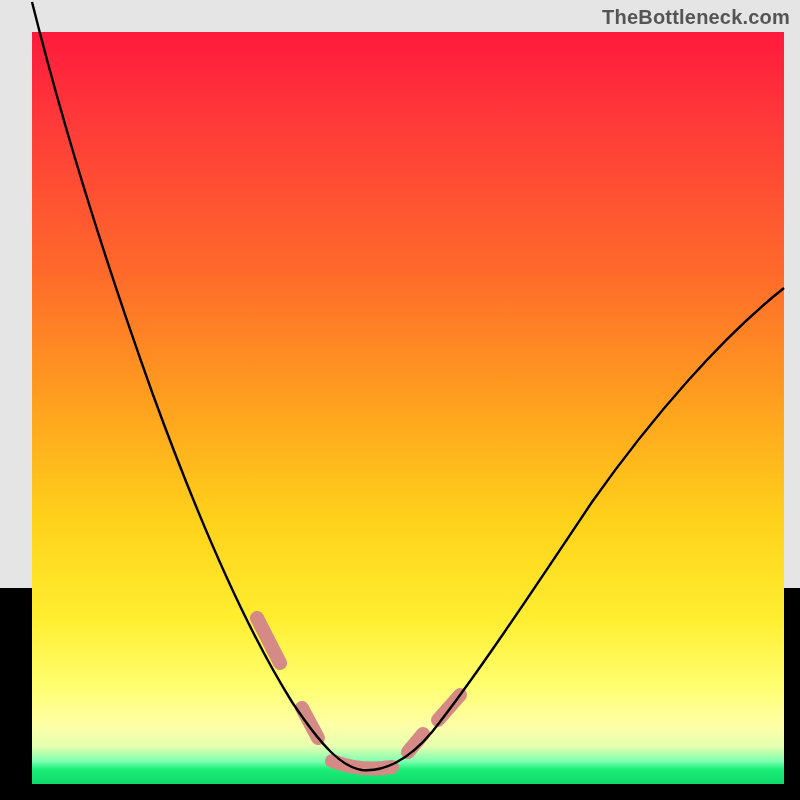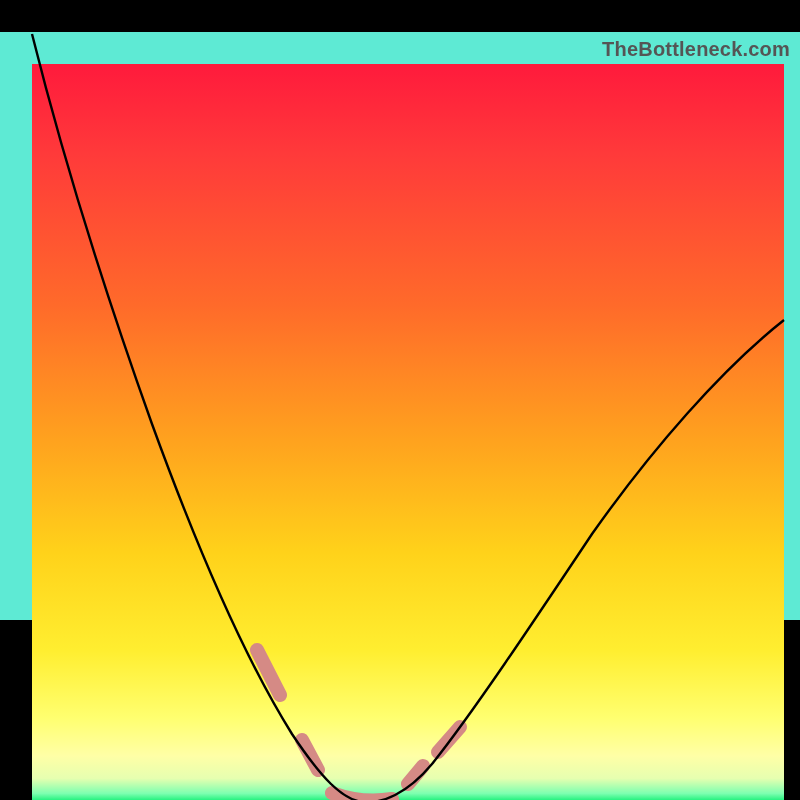--- a/index.html
+++ b/index.html
@@ -8,22 +8,21 @@
     width: 800px;
     height: 800px;
     background: #000;
     overflow: hidden;
     font-family: Arial, Helvetica, sans-serif;
   }
   .stage {
     position: relative;
     width: 800px;
     height: 588px;
-    background: #5eead4;
-    margin-top: 32px;
+    background: #e5e5e5;
   }
   .plot {
     position: absolute;
     left: 32px;
     top: 32px;
     width: 752px;
     height: 752px;
     
     background: linear-gradient(
       to bottom,

